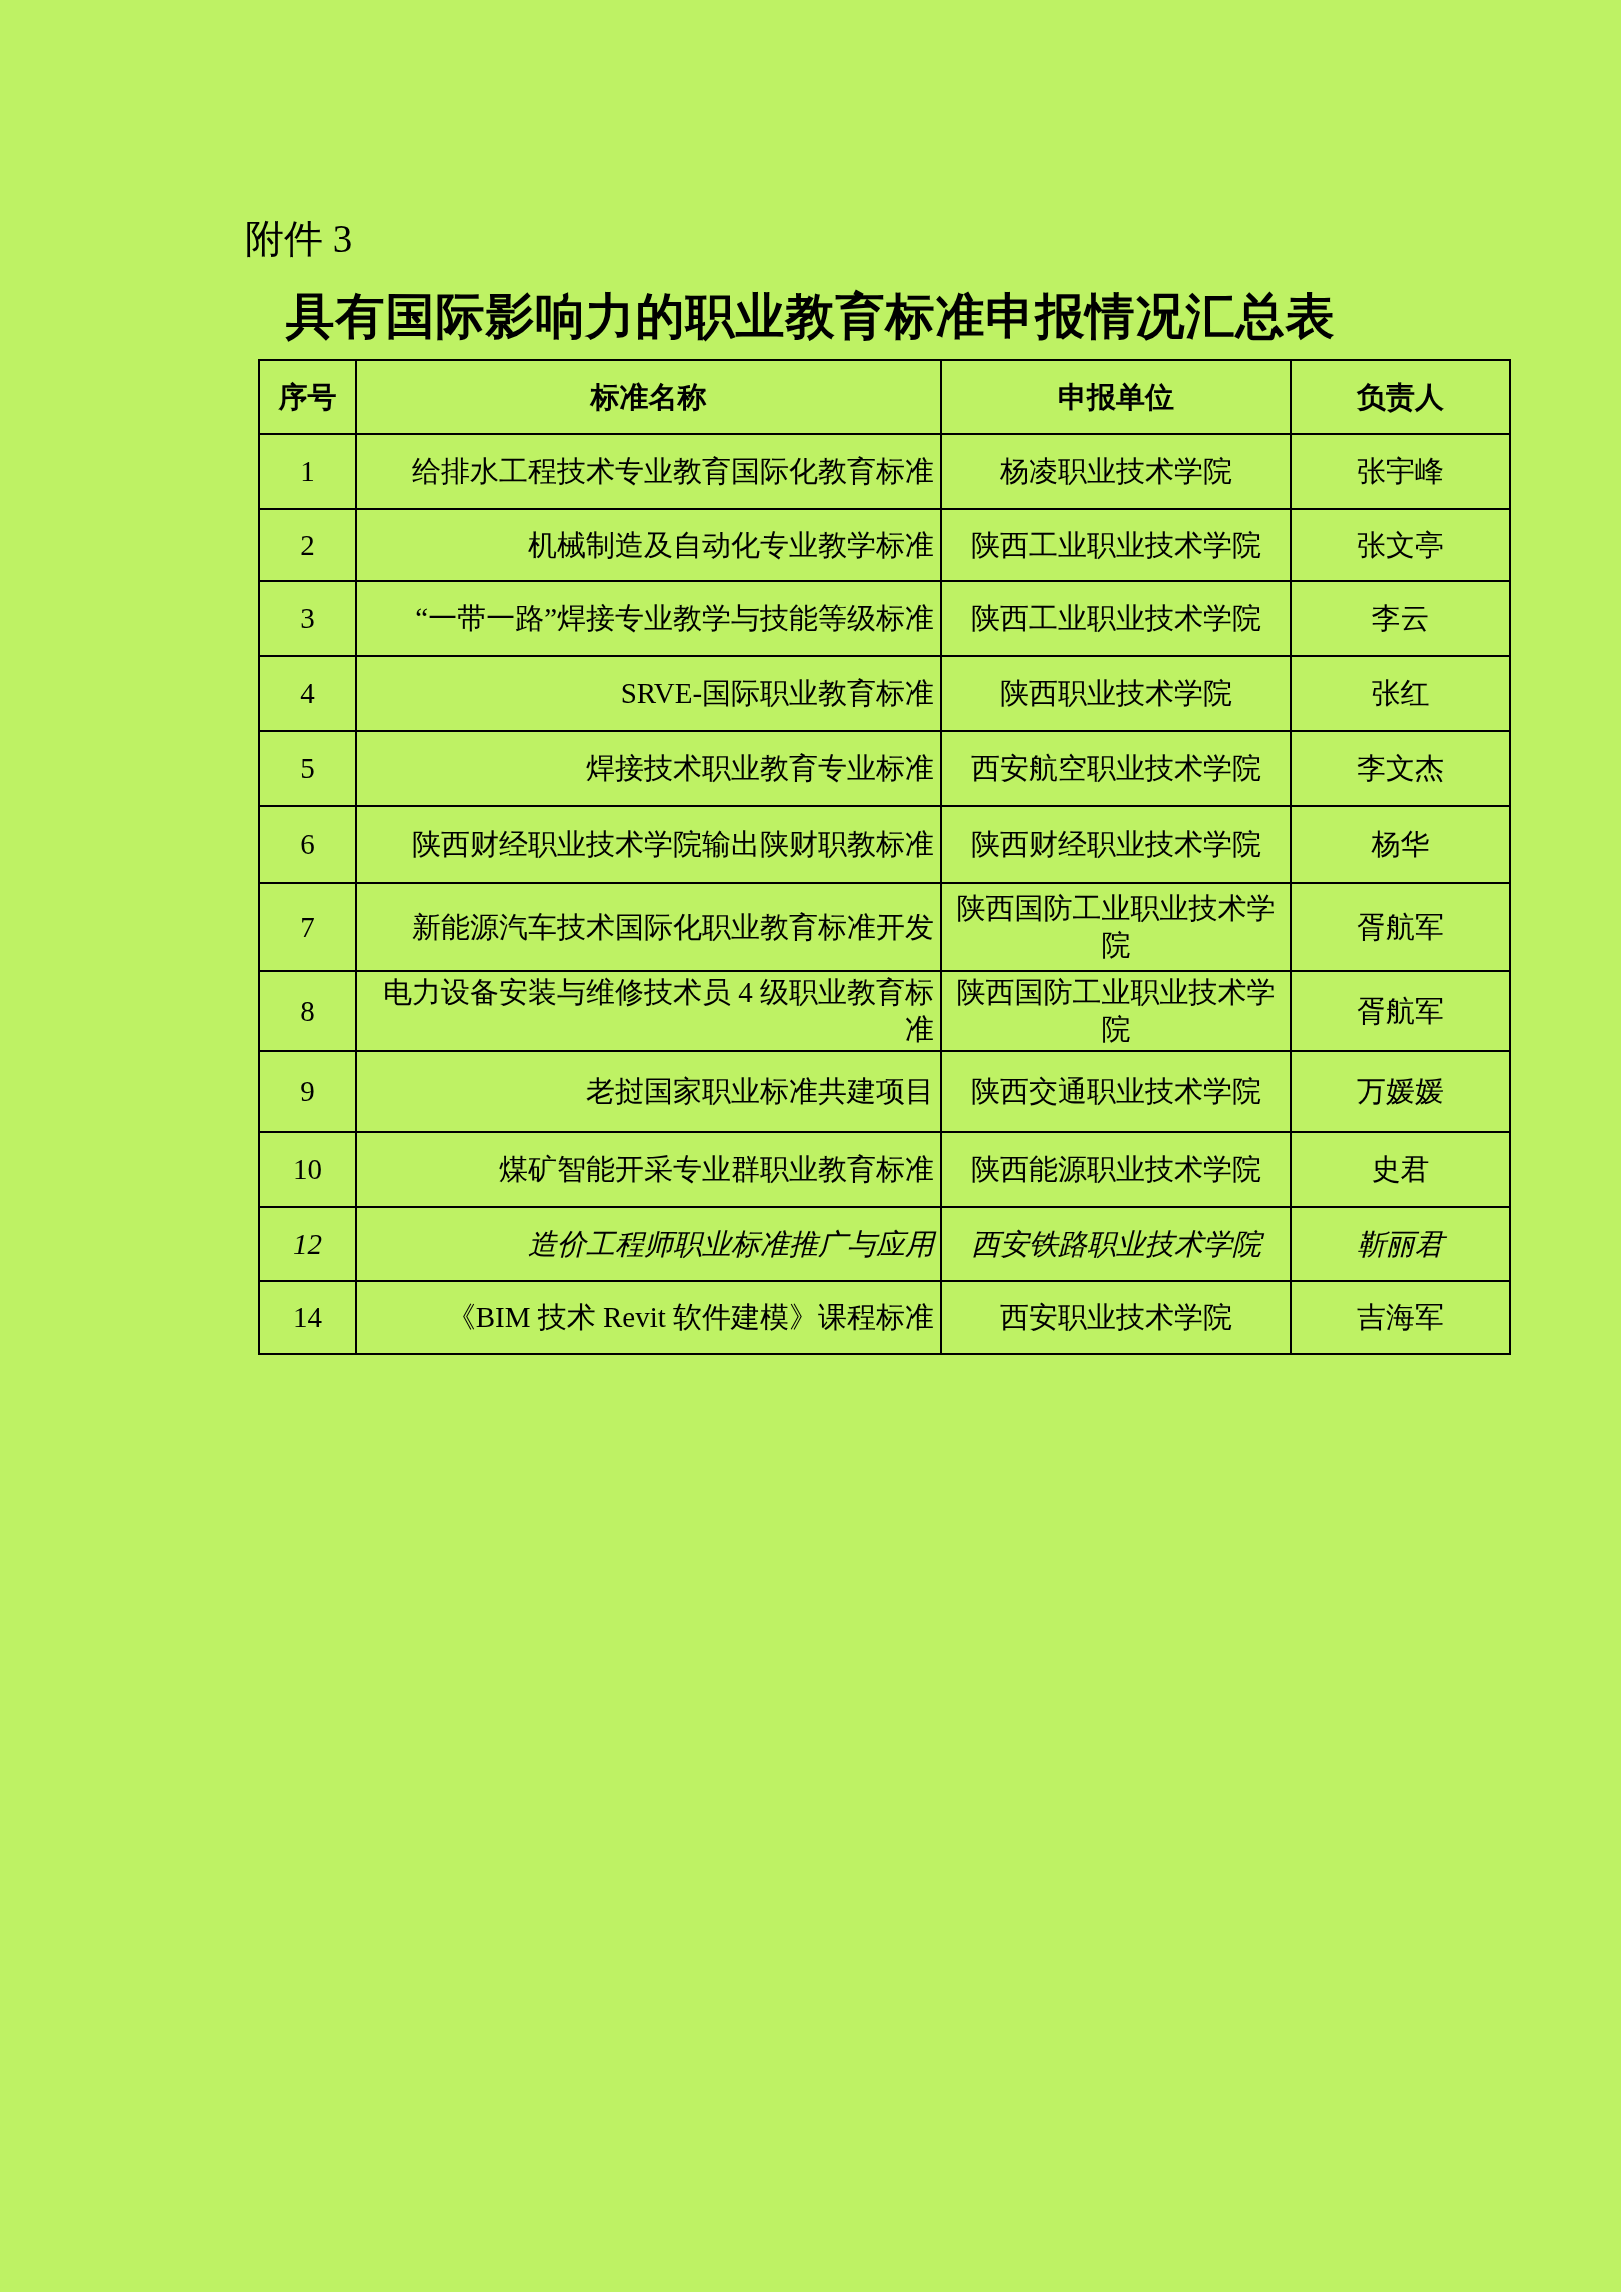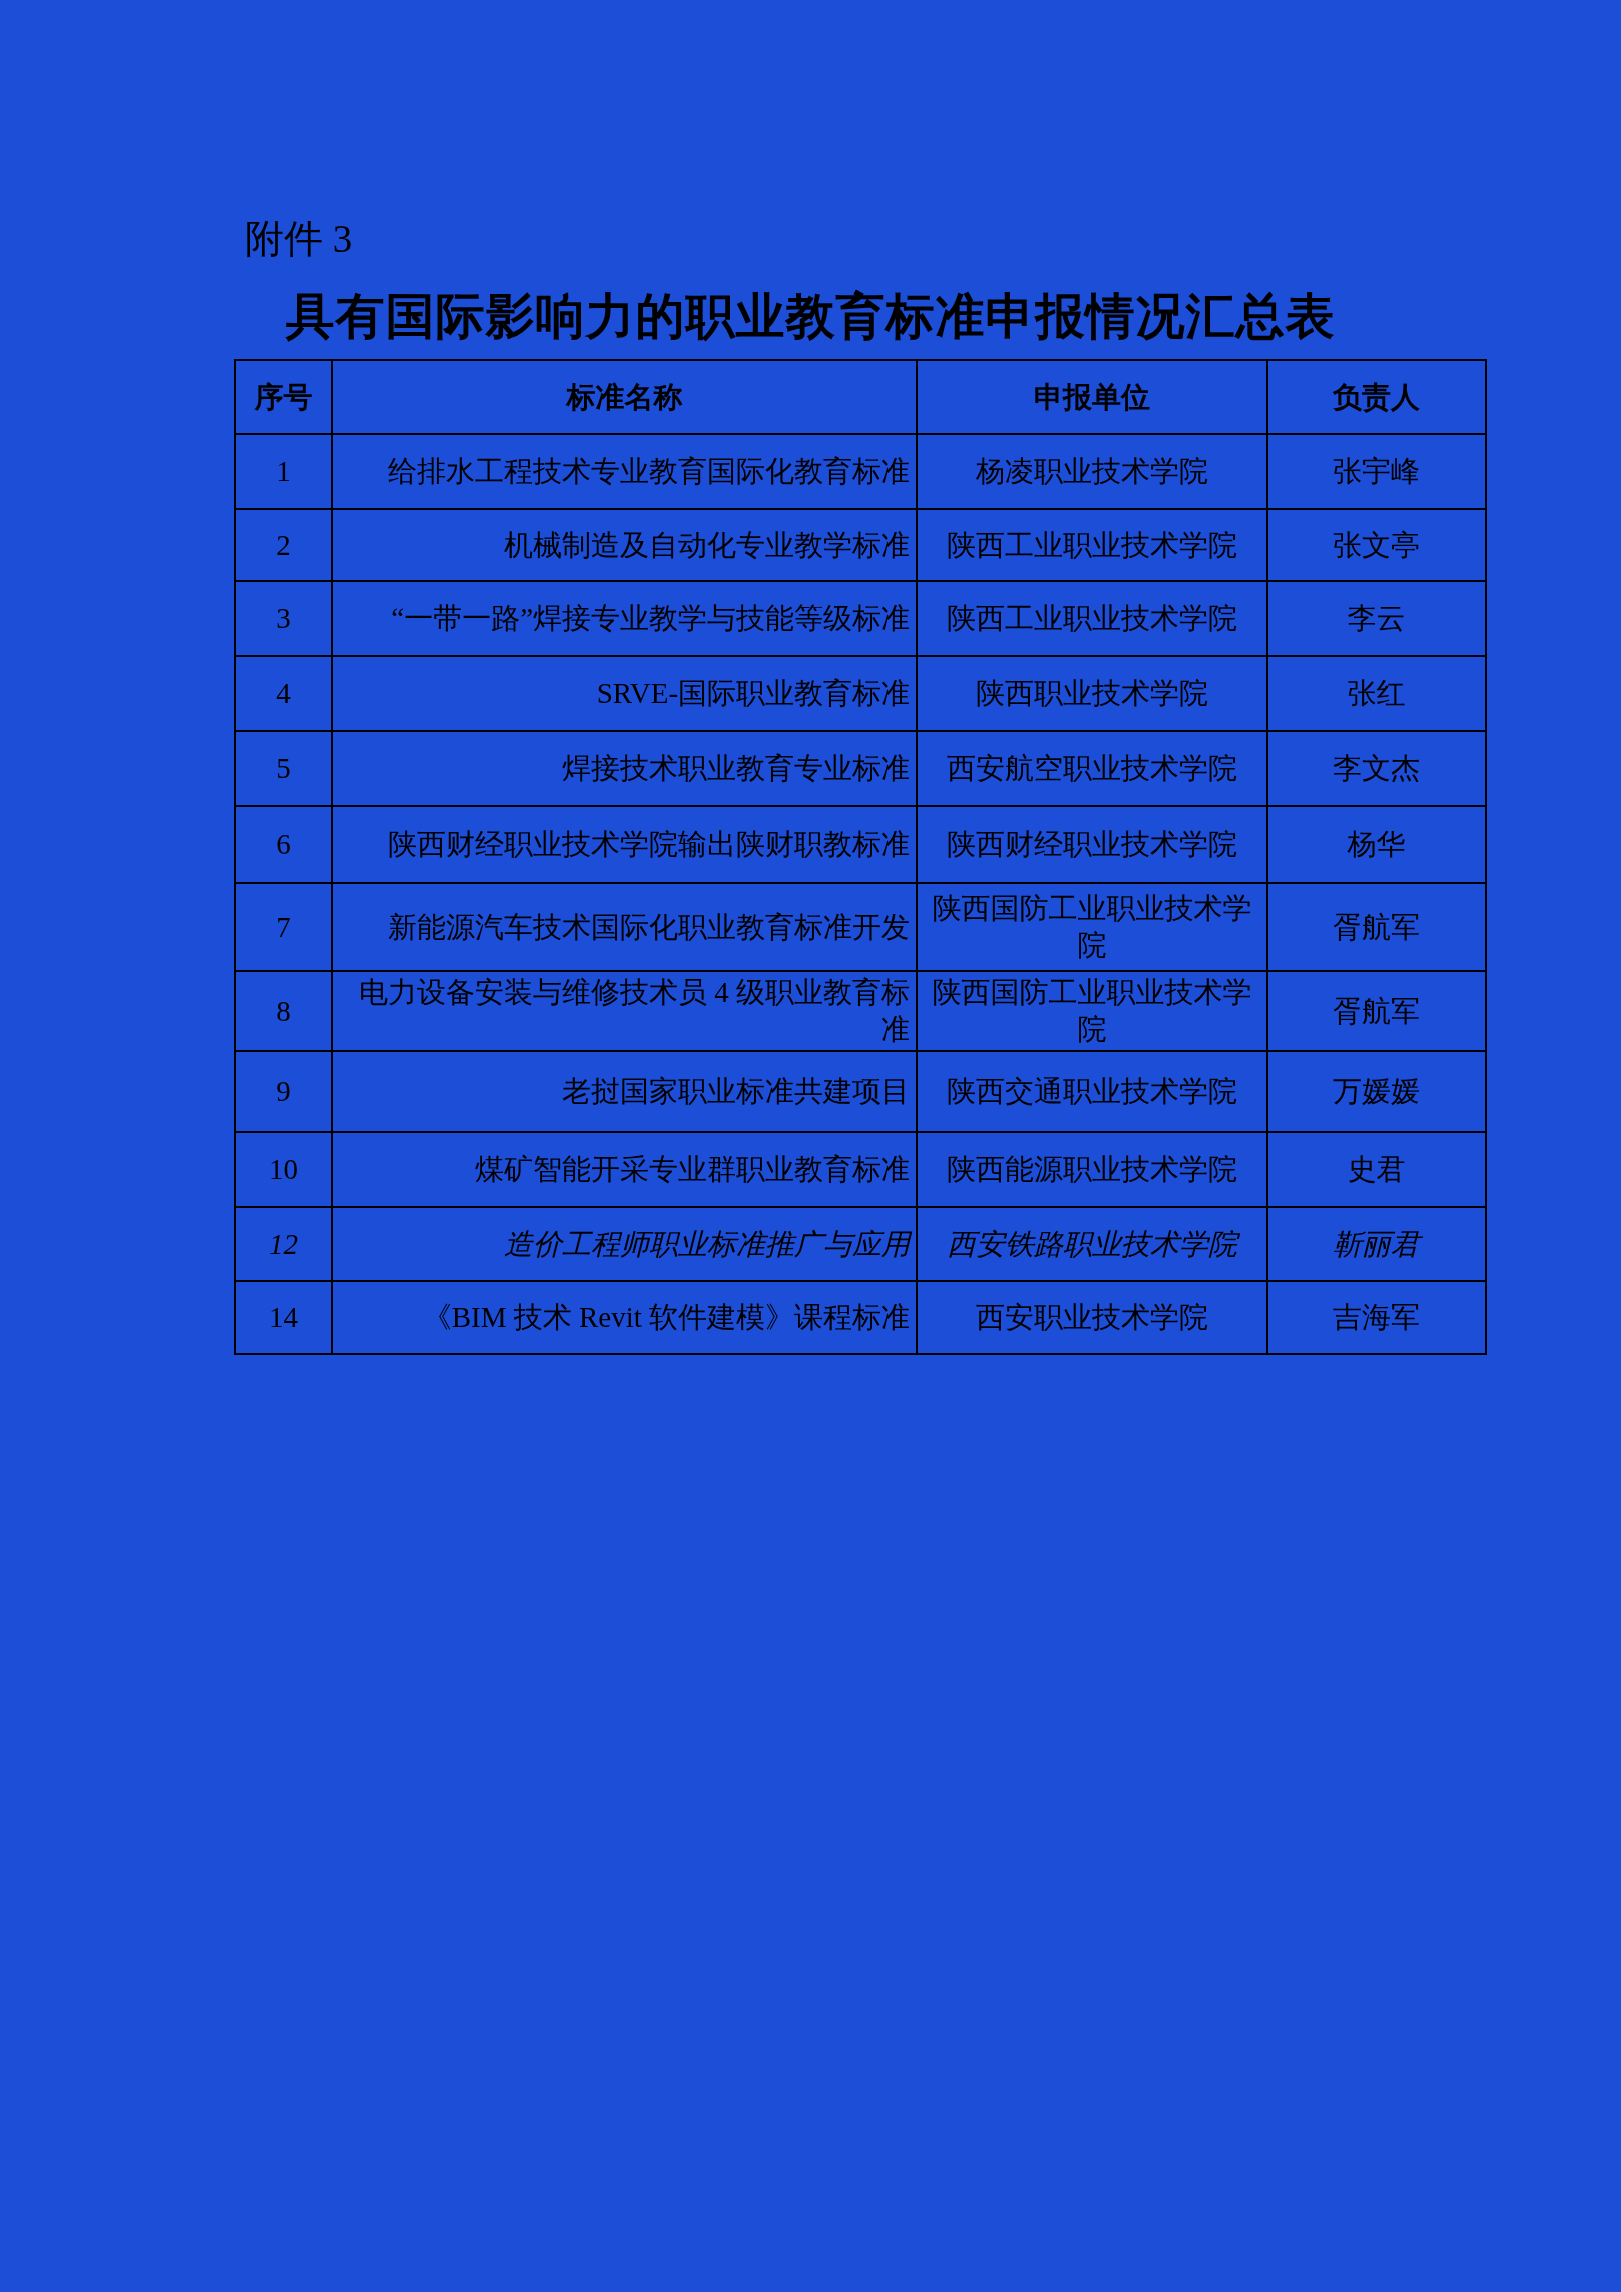--- a/index.html
+++ b/index.html
@@ -10,21 +10,21 @@
   body {
     width: 1621px;
     height: 2293px;
     font-family: "Liberation Serif", "DejaVu Serif", serif;
     color: #000000;
   }
   .page {
     position: relative;
     width: 1621px;
     height: 2293px;
-    background: #1d4ed8;
+    background: #bef264;
     overflow: hidden;
   }
   .attachment-label {
     position: absolute;
     left: 245px;
     top: 214px;
     font-size: 39px;
     line-height: 49px;
     white-space: pre;
   }
@@ -34,21 +34,21 @@
     top: 288px;
     width: 1621px;
     text-align: center;
     font-size: 49px;
     font-weight: bold;
     letter-spacing: 1px;
     line-height: 57px;
   }
   table.summary-table {
     position: absolute;
-    left: 234px;
+    left: 258px;
     top: 359px;
     border-collapse: collapse;
     table-layout: fixed;
     width: 1251px;
     font-size: 29px;
     line-height: 37px;
   }
   table.summary-table th,
   table.summary-table td {
     border: 2px solid #000000;

